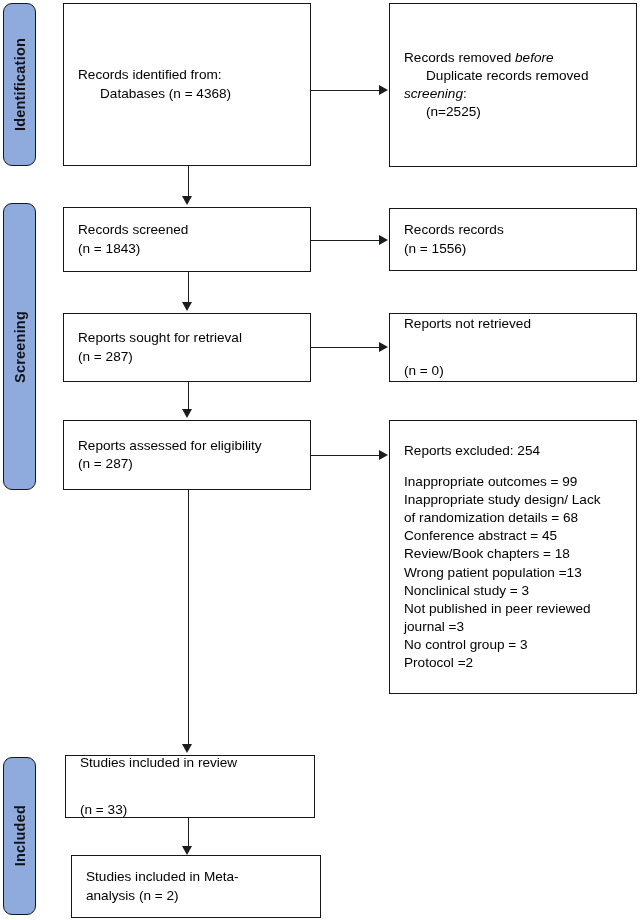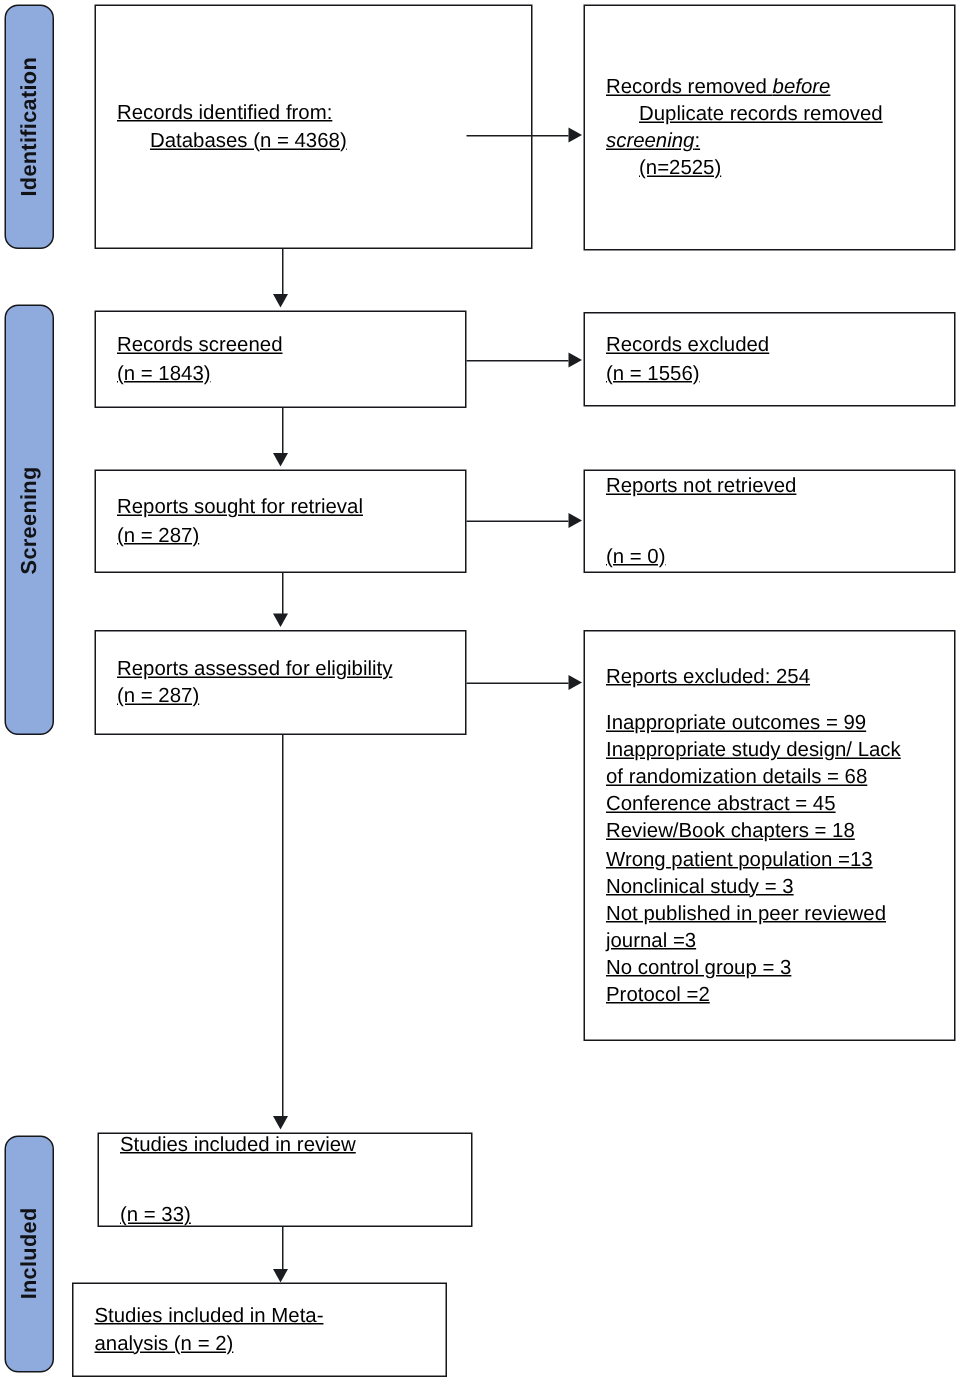--- a/index.html
+++ b/index.html
@@ -49,21 +49,20 @@
     padding: 0 14px;
     display: flex;
     flex-direction: column;
     justify-content: center;
   }
   .box .line {
     font-size: 13.6px;
     line-height: 1.33;
     color: #000000;
     white-space: pre-wrap;
-    text-decoration: underline;
   }
   .box .line.indent { padding-left: 22px; }
   .box .line.gap    { height: 13px; }
   .ital { font-style: italic; }
 
   
   .vline {
     position: absolute;
     width: 0;
     border-left: 1.6px solid #1a1c1f;
@@ -98,21 +97,21 @@
   </div>
 
   <div class="stage-bar" style="left:3px; top:203px; width:33px; height:287px;">
     <span>Screening</span>
   </div>
 
   <div class="stage-bar" style="left:3px; top:757px; width:33px; height:158px;">
     <span>Included</span>
   </div>
 
-  <div class="box" style="left:63px; top:3px; width:292px; height:163px;">
+  <div class="box" style="left:63px; top:3px; width:248px; height:163px;">
     <div class="line">Records identified from:</div>
     <div class="line indent">Databases (n = 4368)</div>
   </div>
 
   <div class="box" style="left:389px; top:3px; width:248px; height:164px;">
     <div class="line"><span>Records removed </span><span class="ital">before</span></div>
     <div class="line indent">Duplicate records removed</div>
     <div class="line"><span class="ital">screening</span><span>:</span></div>
     <div class="line indent">(n=2525)</div>
   </div>
@@ -122,21 +121,21 @@
 
   <div class="vline" style="left:188px; top:166px; height:31px;"></div>
   <div class="arrow-down" style="left:182px; top:196px;"></div>
 
   <div class="box" style="left:63px; top:207px; width:248px; height:65px;">
     <div class="line">Records screened</div>
     <div class="line">(n = 1843)</div>
   </div>
 
   <div class="box" style="left:389px; top:208px; width:248px; height:63px;">
-    <div class="line">Records excluded</div>
+    <div class="line">Records records</div>
     <div class="line">(n = 1556)</div>
   </div>
 
   <div class="hline" style="left:311px; top:240px; width:68px;"></div>
   <div class="arrow-right" style="left:379px; top:235px;"></div>
 
   <div class="vline" style="left:188px; top:272px; height:31px;"></div>
   <div class="arrow-down" style="left:182px; top:302px;"></div>
 
   <div class="box" style="left:63px; top:313px; width:248px; height:69px;">
@@ -183,18 +182,18 @@
   <div class="arrow-down" style="left:182px; top:744px;"></div>
 
   <div class="box" style="left:65px; top:755px; width:250px; height:63px;gap:29px;">
     <div class="line">Studies included in review</div>
     <div class="line">(n = 33)</div>
   </div>
 
   <div class="vline" style="left:188px; top:818px; height:29px;"></div>
   <div class="arrow-down" style="left:182px; top:846px;"></div>
 
-  <div class="box" style="left:48px; top:855px; width:250px; height:63px;">
+  <div class="box" style="left:71px; top:855px; width:250px; height:63px;">
     <div class="line">Studies included in Meta-</div>
     <div class="line">analysis (n = 2)</div>
   </div>
 
 </div>
 
 </body></html>

